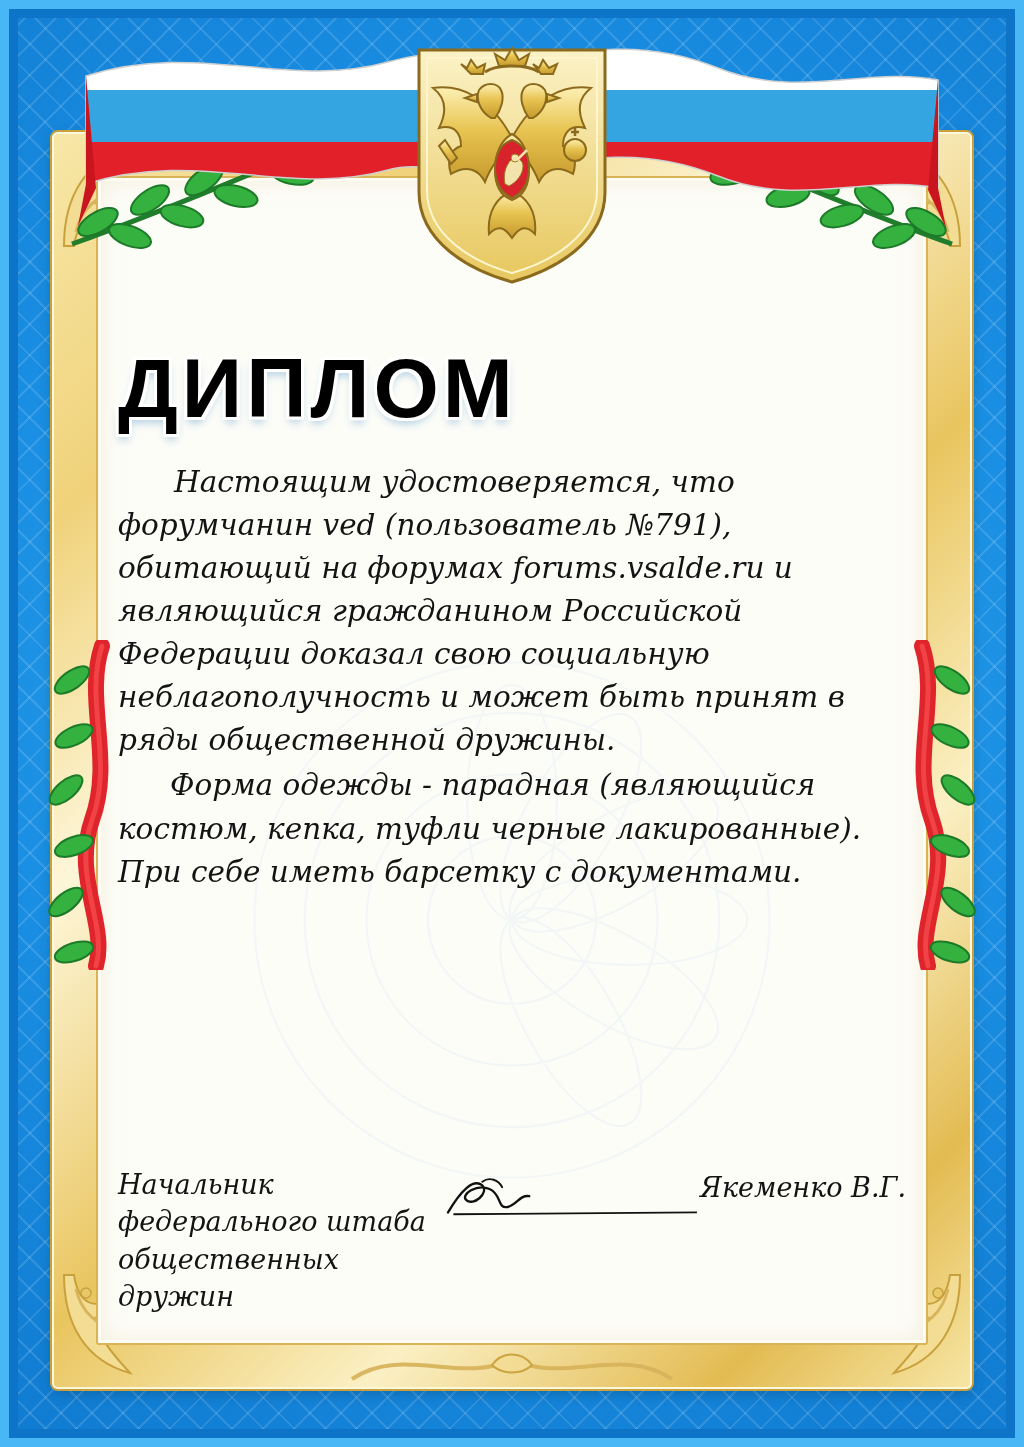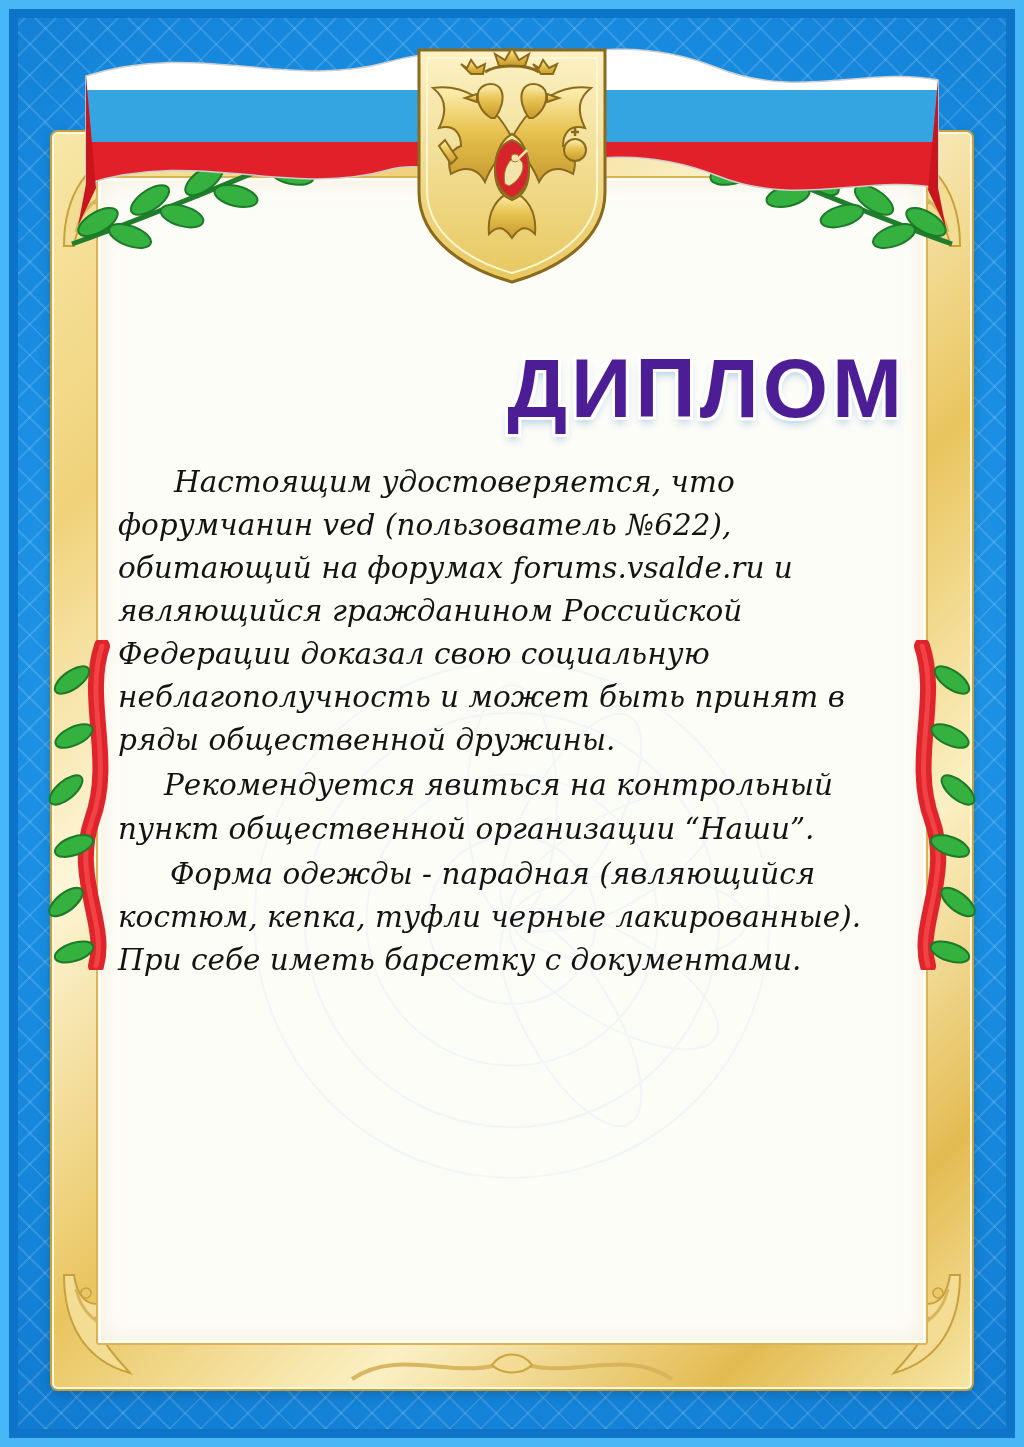--- a/index.html
+++ b/index.html
@@ -132,26 +132,26 @@
   
   .content {
     position: absolute;
     left: 118px;
     top: 330px;
     right: 118px;
     bottom: 118px;
   }
 
   .title {
-    text-align: right;
+    text-align: left;
     font-family: "Liberation Sans", sans-serif;
     font-weight: bold;
     font-size: 84px;
     letter-spacing: 4px;
-    color: #4c1d95;
+    color: #000000;
     margin: 10px 0 24px 0;
     -webkit-text-stroke: 3px #ffffff;
     paint-order: stroke fill;
     text-shadow:
       0 0 2px #ffffff,
       3px 3px 0 #ffffff,
       -3px 3px 0 #ffffff,
       3px -3px 0 #ffffff,
       -3px -3px 0 #ffffff,
       0 6px 8px rgba(40,120,190,0.35);
@@ -393,20 +393,32 @@
         <path d="M112 118 L122 108" stroke="#f3e3ad" stroke-width="2.5"></path>
       </g>
     </g>
   </svg>
 
   <div class="content">
 
     <div class="title">ДИПЛОМ</div>
 
     <div class="body-text">
-      <p class="p1">Настоящим удостоверяется, что форумчанин ved (пользователь №622), обитающий на форумах forums.vsalde.ru и являющийся гражданином Российской Федерации доказал свою социальную неблагополучность и может быть принят в ряды общественной дружины.</p>
-      <p class="p2">Рекомендуется явиться на контрольный пункт общественной организации “Наши”.</p>
+      <p class="p1">Настоящим удостоверяется, что форумчанин ved (пользователь №791), обитающий на форумах forums.vsalde.ru и являющийся гражданином Российской Федерации доказал свою социальную неблагополучность и может быть принят в ряды общественной дружины.</p>
       <p class="p3">Форма одежды - парадная (являющийся костюм, кепка, туфли черные лакированные). При себе иметь барсетку с документами.</p>
     </div>
 
+    <div class="signature-block">
+      <div class="sig-title">Начальник
+федерального штаба
+общественных дружин</div>
+
+      <svg class="sig-mark" viewBox="0 0 300 56">
+        <path d="M20 44 C34 20 48 6 58 14 C66 22 48 38 40 30 C34 24 52 12 66 18 C80 24 74 40 86 38 C96 36 100 24 110 26" fill="none" stroke="#111111" stroke-width="2.6" stroke-linecap="round"></path>
+        <path d="M58 10 C66 4 76 8 80 16" fill="none" stroke="#111111" stroke-width="2.2" stroke-linecap="round"></path>
+        <path d="M26 46 L296 44" fill="none" stroke="#111111" stroke-width="2"></path>
+      </svg>
+
+      <div class="sig-name">Якеменко В.Г.</div>
+    </div>
   </div>
 
 </div>
 
 </body></html>

